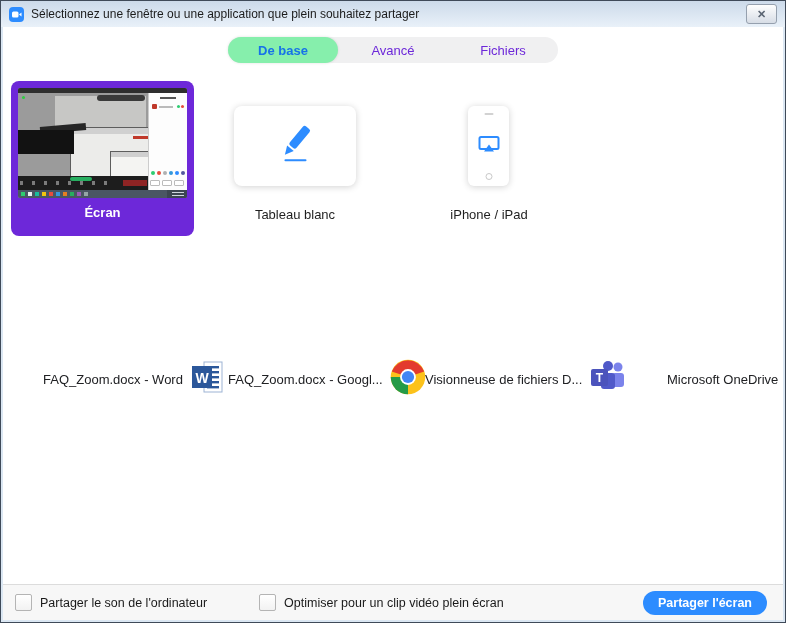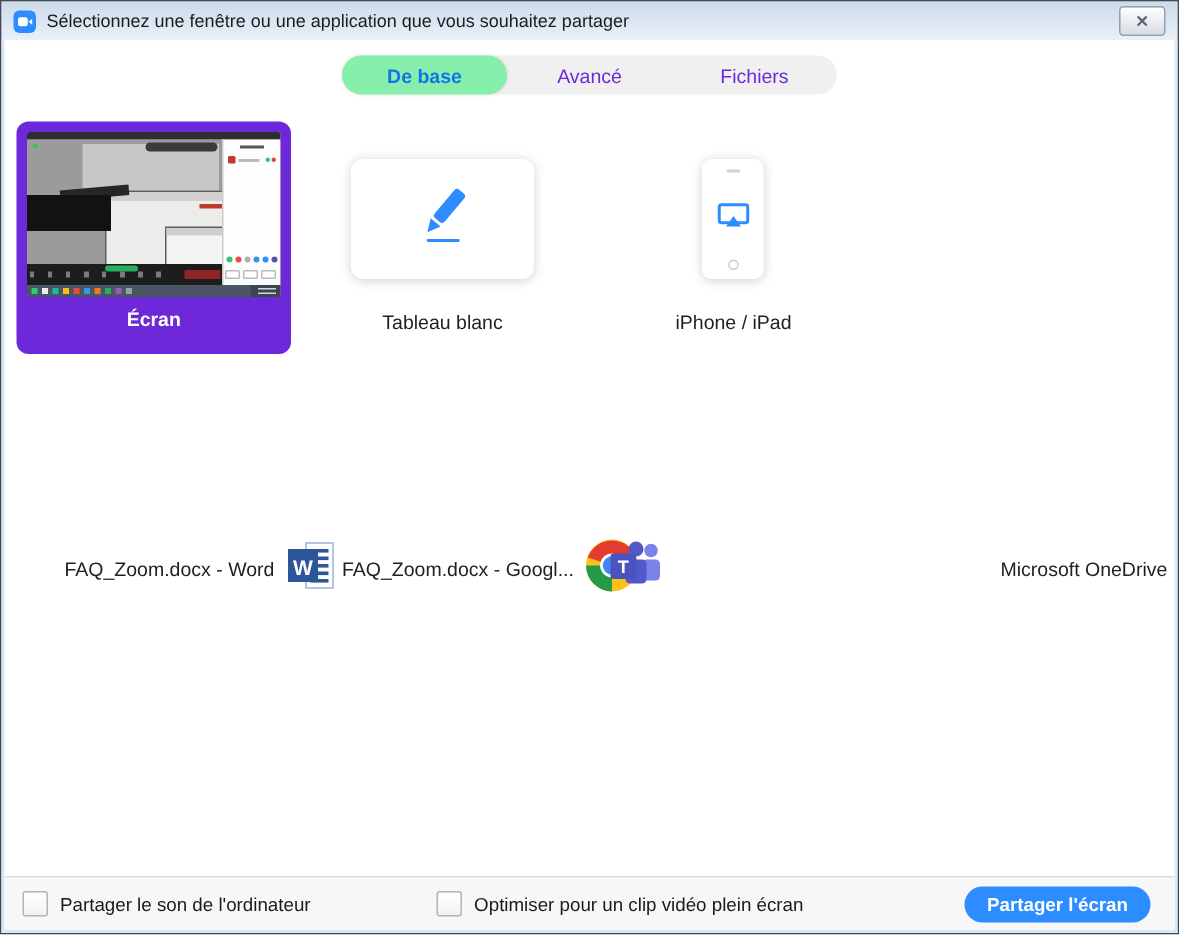--- a/index.html
+++ b/index.html
@@ -64,40 +64,40 @@
   .ip-speaker{position:absolute;left:50%;top:7px;transform:translateX(-50%);width:9px;height:2px;border-radius:1px;background:#d2d2d2;}
   .ip-screen{position:absolute;left:50%;top:50%;transform:translate(-50%,-50%);}
   .ip-home{position:absolute;left:50%;bottom:6px;transform:translateX(-50%);width:7px;height:7px;border:1px solid #c9c9c9;border-radius:50%;box-sizing:border-box;}
 
   
   .app-item{position:absolute;top:358px;height:40px;display:flex;align-items:center;gap:7px;}
   .app-label{font-size:13px;color:#202124;white-space:nowrap;margin-left:20px;}
   .a1{left:22px;} .a2{left:207px;} .a3{left:404px;} .a4{left:646px;}
 
   
-  .footer{position:absolute;left:2px;right:2px;bottom:2px;height:36px;background:#f7f7f7;border-top:1px solid #dcdcdc;display:flex;align-items:center;box-sizing:border-box;padding:0 16px 0 12px;gap:32px;}
+  .footer{position:absolute;left:2px;right:2px;bottom:2px;height:36px;background:#f7f7f7;border-top:1px solid #dcdcdc;display:flex;align-items:center;box-sizing:border-box;padding:0 16px 0 12px;}
   .checkbox{width:15px;height:15px;border:1px solid #b4b4b4;border-radius:2px;background:linear-gradient(#fff,#f2f2f2);flex:0 0 auto;}
   .cb-label{font-size:12.5px;color:#1a1a1a;margin-left:8px;white-space:nowrap;}
   .cb-group{display:flex;align-items:center;}
   .cb2{margin-left:52px;}
   .share-btn{margin-left:auto;background:#2d8cff;color:#fff;font-size:12.5px;font-weight:600;border:none;border-radius:12px;padding:5px 15px;height:24px;display:flex;align-items:center;cursor:default;font-family:"Liberation Sans",sans-serif;}
 </style>
 </head>
 <body>
 
 <div class="window">
 
   <div class="titlebar">
     <span class="app-icon">
       <svg width="15" height="15" viewBox="0 0 15 15">
           <rect x="3" y="4.5" width="6.5" height="6" rx="1.5" fill="#fff"></rect>
           <path d="M10 7.5 L12.5 5.5 V9.5 Z" fill="#fff"></path>
         </svg>
     </span>
-    <span class="title-text">Sélectionnez une fenêtre ou une application que vous souhaitez partager</span>
+    <span class="title-text">Sélectionnez une fenêtre ou une application que plein souhaitez partager</span>
     <span class="close-btn">
         <span>✕</span>
       </span>
   </div>
 
   <div class="inner-frame"></div>
 
   <div class="tabstrip">
     <div class="tab active">De base</div>
     <div class="tab">Avancé</div>
@@ -214,20 +214,21 @@
         <circle cx="50" cy="50" r="48" fill="#fcc21b"></circle>
         <path d="M50 50 L2 50 A48 48 0 0 0 50 98 L50 50 Z" fill="#259b47"></path>
         <path d="M50 50 L5 35 A48 48 0 0 1 95 35 Z" fill="#e33b2e"></path>
         <circle cx="50" cy="50" r="22" fill="#fff"></circle>
         <circle cx="50" cy="50" r="17" fill="#4286f5"></circle>
       </svg>
     </span>
   </div>
 
   <div class="app-item a3">
+    <span class="app-label">Visionneuse de fichiers D...</span>
     <span>
       <svg width="38" height="34" viewBox="0 0 38 34">
         <circle cx="29" cy="7" r="4.5" fill="#7b83eb"></circle>
         <rect x="23" y="13" width="12" height="14" rx="3" fill="#7b83eb"></rect>
         <circle cx="19" cy="6" r="5" fill="#5059c9"></circle>
         <rect x="12" y="13" width="14" height="16" rx="3" fill="#5059c9"></rect>
         <rect x="2" y="9" width="17" height="17" rx="2" fill="#4b53bc"></rect>
         <text x="10.5" y="22" text-anchor="middle" font-family="Liberation Sans,sans-serif" font-size="12" font-weight="bold" fill="#fff">T</text>
       </svg>
     </span>

